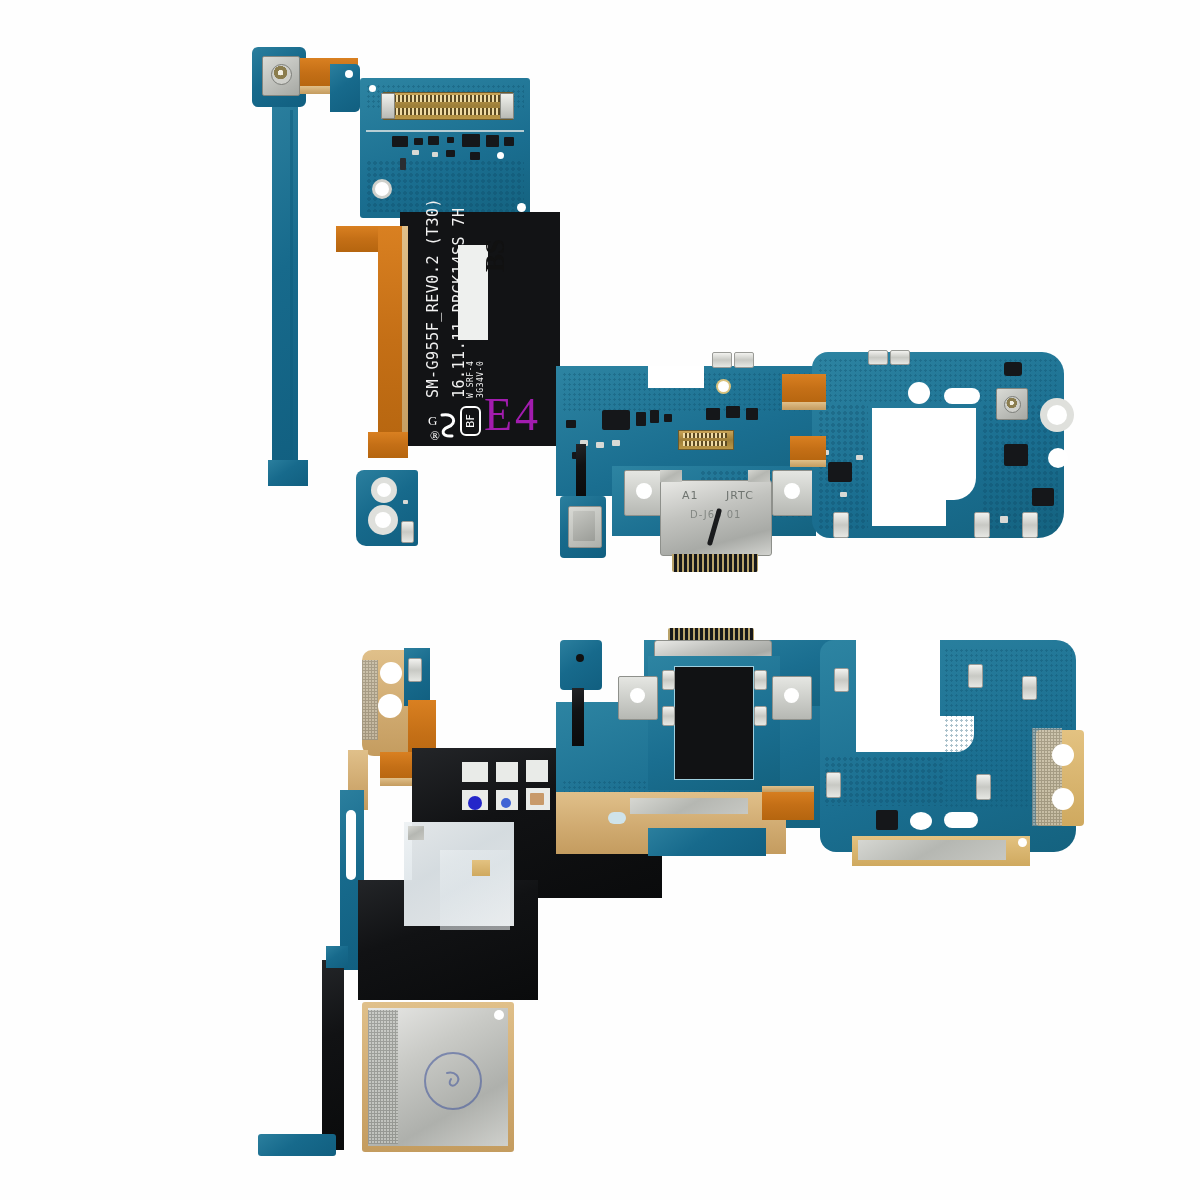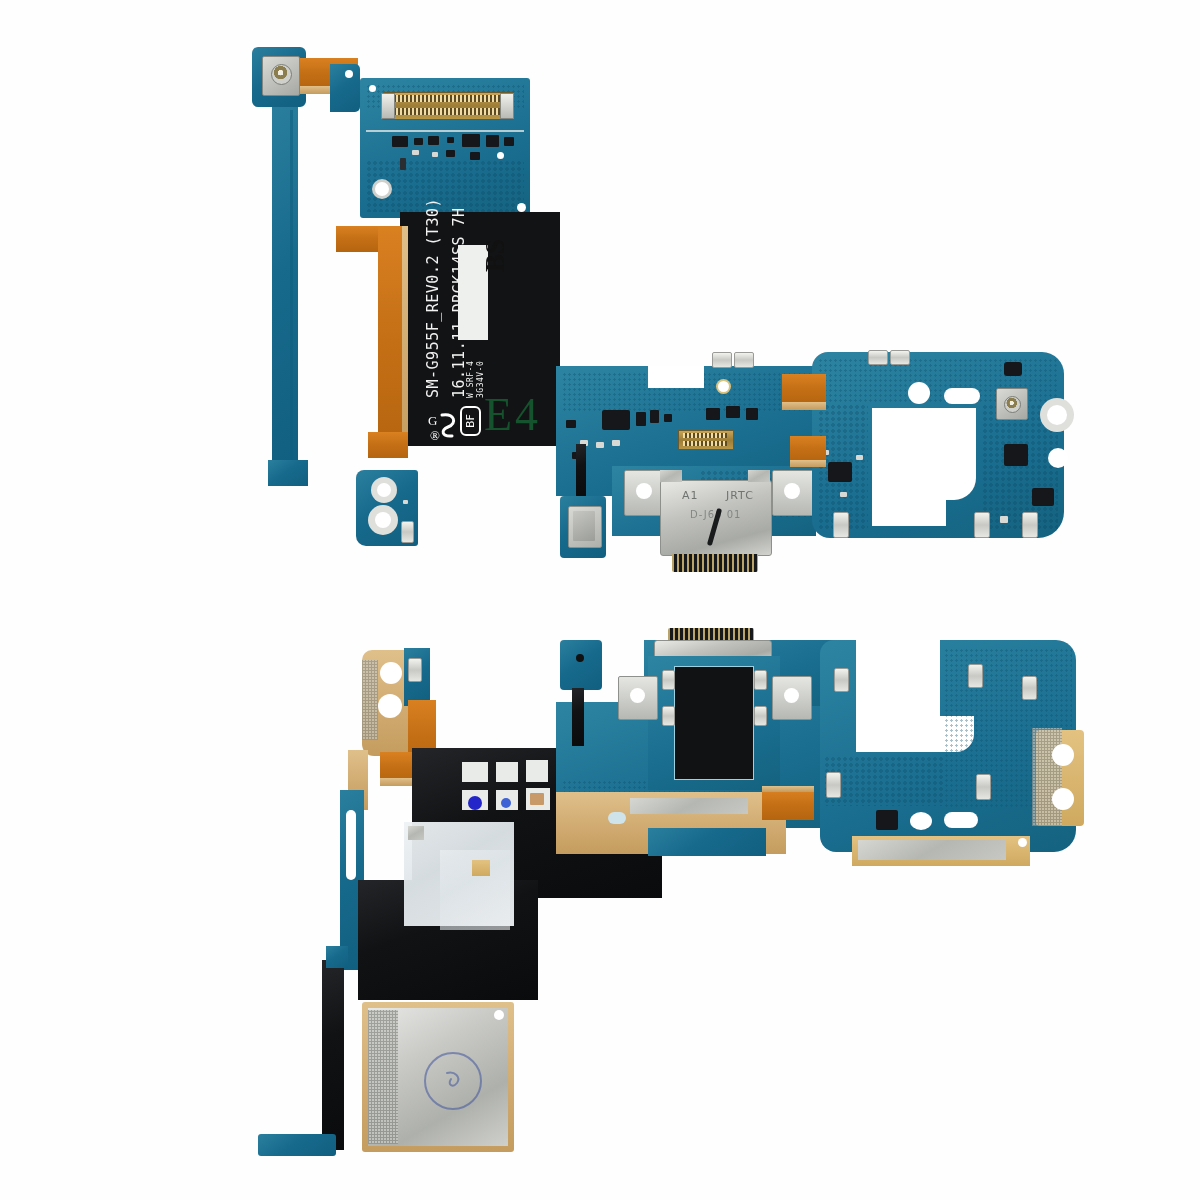--- a/index.html
+++ b/index.html
@@ -35,21 +35,21 @@
   .dots2{position:absolute;opacity:.28;
     background-image:radial-gradient(#0b4460 40%, transparent 42%);
     background-size:6px 6px;}
 
   
   .label-black{position:absolute;background:#121315;}
   .lbl-txt{
     position:absolute;color:#f2f2f2;font-family:"DejaVu Sans Mono", monospace;
     white-space:nowrap;transform-origin:0 0;letter-spacing:.5px;
   }
-  .e4{position:absolute;color:#14532d;font-family:"Liberation Serif", serif;
+  .e4{position:absolute;color:#a21caf;font-family:"Liberation Serif", serif;
       font-size:46px;letter-spacing:3px;line-height:1;}
   .bf-box{position:absolute;border:2px solid #ffffff;border-radius:6px;
       color:#fff;font-family:"DejaVu Sans", sans-serif;font-size:11px;
       display:flex;align-items:center;justify-content:center;
       transform-origin:0 0;}
   .ul-mark{position:absolute;color:#fff;font-family:"Liberation Serif",serif;font-size:22px;}
   .white-patch{position:absolute;background:#eef0ee;}
   .bs-glyph{position:absolute;color:#111;font-family:"Liberation Serif",serif;
      font-size:27px;font-weight:700;transform-origin:0 0;}
 

